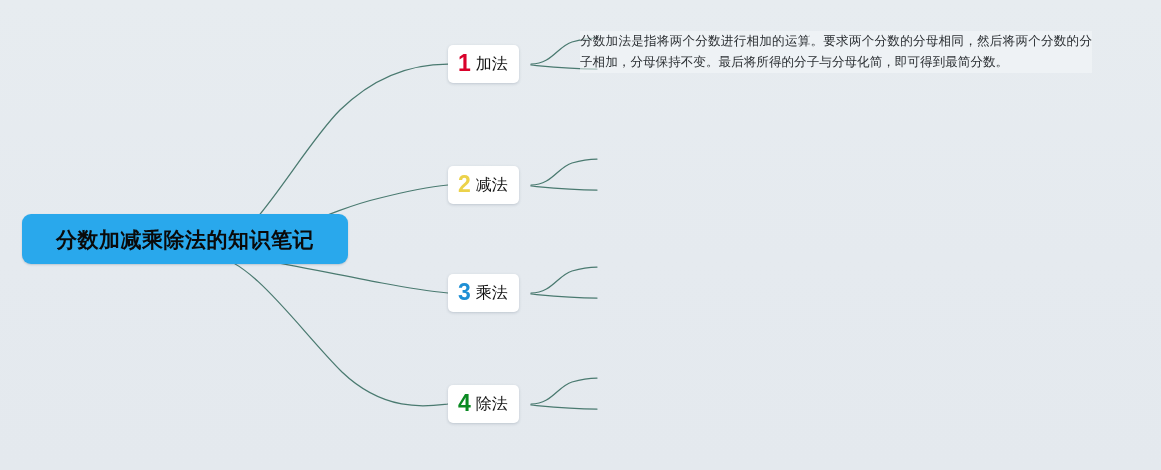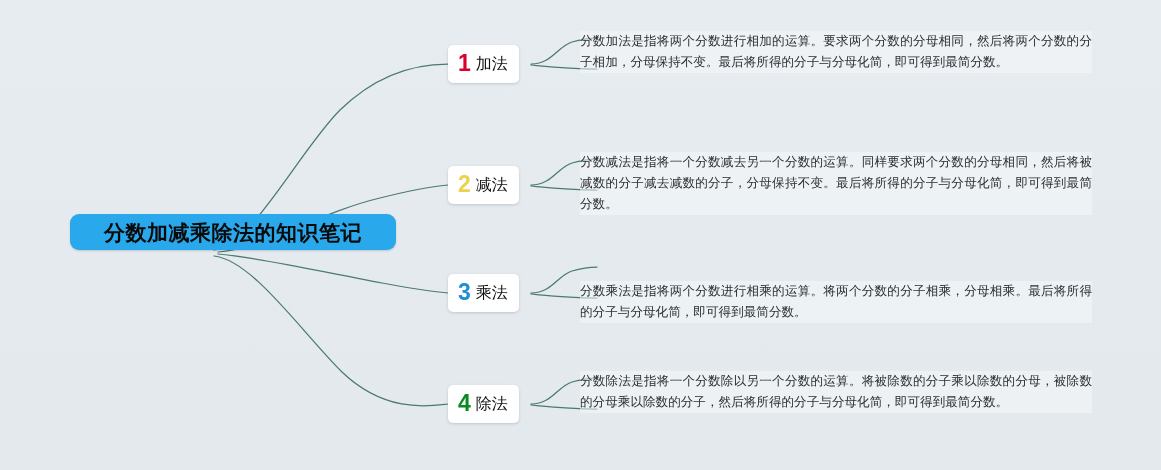--- a/index.html
+++ b/index.html
@@ -28,30 +28,29 @@
     width: 1161px;
     height: 470px;
     pointer-events: none;
   }
   
   .root-node {
     position: absolute;
     left: 22px;
     top: 214px;
     width: 326px;
-    height: 36px;
+    height: 50px;
     background: #29a8ec;
     border-radius: 9px;
     box-shadow: 0 1px 2px rgba(40,70,95,0.22);
     display: flex;
     align-items: center;
     justify-content: center;
     box-sizing: border-box;
     z-index: 5;
-    margin-left: 48px;
   }
   .root-label {
     font-size: 21px;
     font-weight: bold;
     color: #0a0a0a;
     letter-spacing: 0.5px;
     white-space: nowrap;
     line-height: 1;
   }
   
@@ -132,27 +131,24 @@
   <div class="branch-node" style="left:448px; top:45px;">
     <span class="branch-num" style="color: rgb(217, 2, 43);">1</span>
     <span class="branch-title">加法</span>
   </div>
   <div class="detail" style="top:31px;">分数加法是指将两个分数进行相加的运算。要求两个分数的分母相同，然后将两个分数的分子相加，分母保持不变。最后将所得的分子与分母化简，即可得到最简分数。</div>
 
   <div class="branch-node" style="left:448px; top:166px;">
     <span class="branch-num" style="color: rgb(236, 210, 74);">2</span>
     <span class="branch-title">减法</span>
   </div>
-  <div class="detail" style="top:152px;">分数减法是指将一个分数减去另一个分数的运算。同样要求两个分数的分母相同，然后将被减数的分子减去减数的分子，分母保持不变。最后将所得的分子与分母化简，即可得到最简分数。</div>
 
   <div class="branch-node" style="left:448px; top:274px;">
     <span class="branch-num" style="color: rgb(30, 143, 213);">3</span>
     <span class="branch-title">乘法</span>
   </div>
-  <div class="detail" style="top:281px;">分数乘法是指将两个分数进行相乘的运算。将两个分数的分子相乘，分母相乘。最后将所得的分子与分母化简，即可得到最简分数。</div>
 
   <div class="branch-node" style="left:448px; top:385px;">
     <span class="branch-num" style="color: rgb(10, 138, 34);">4</span>
     <span class="branch-title">除法</span>
   </div>
-  <div class="detail" style="top:371px;">分数除法是指将一个分数除以另一个分数的运算。将被除数的分子乘以除数的分母，被除数的分母乘以除数的分子，然后将所得的分子与分母化简，即可得到最简分数。</div>
 
 </div>
 
 </body></html>

